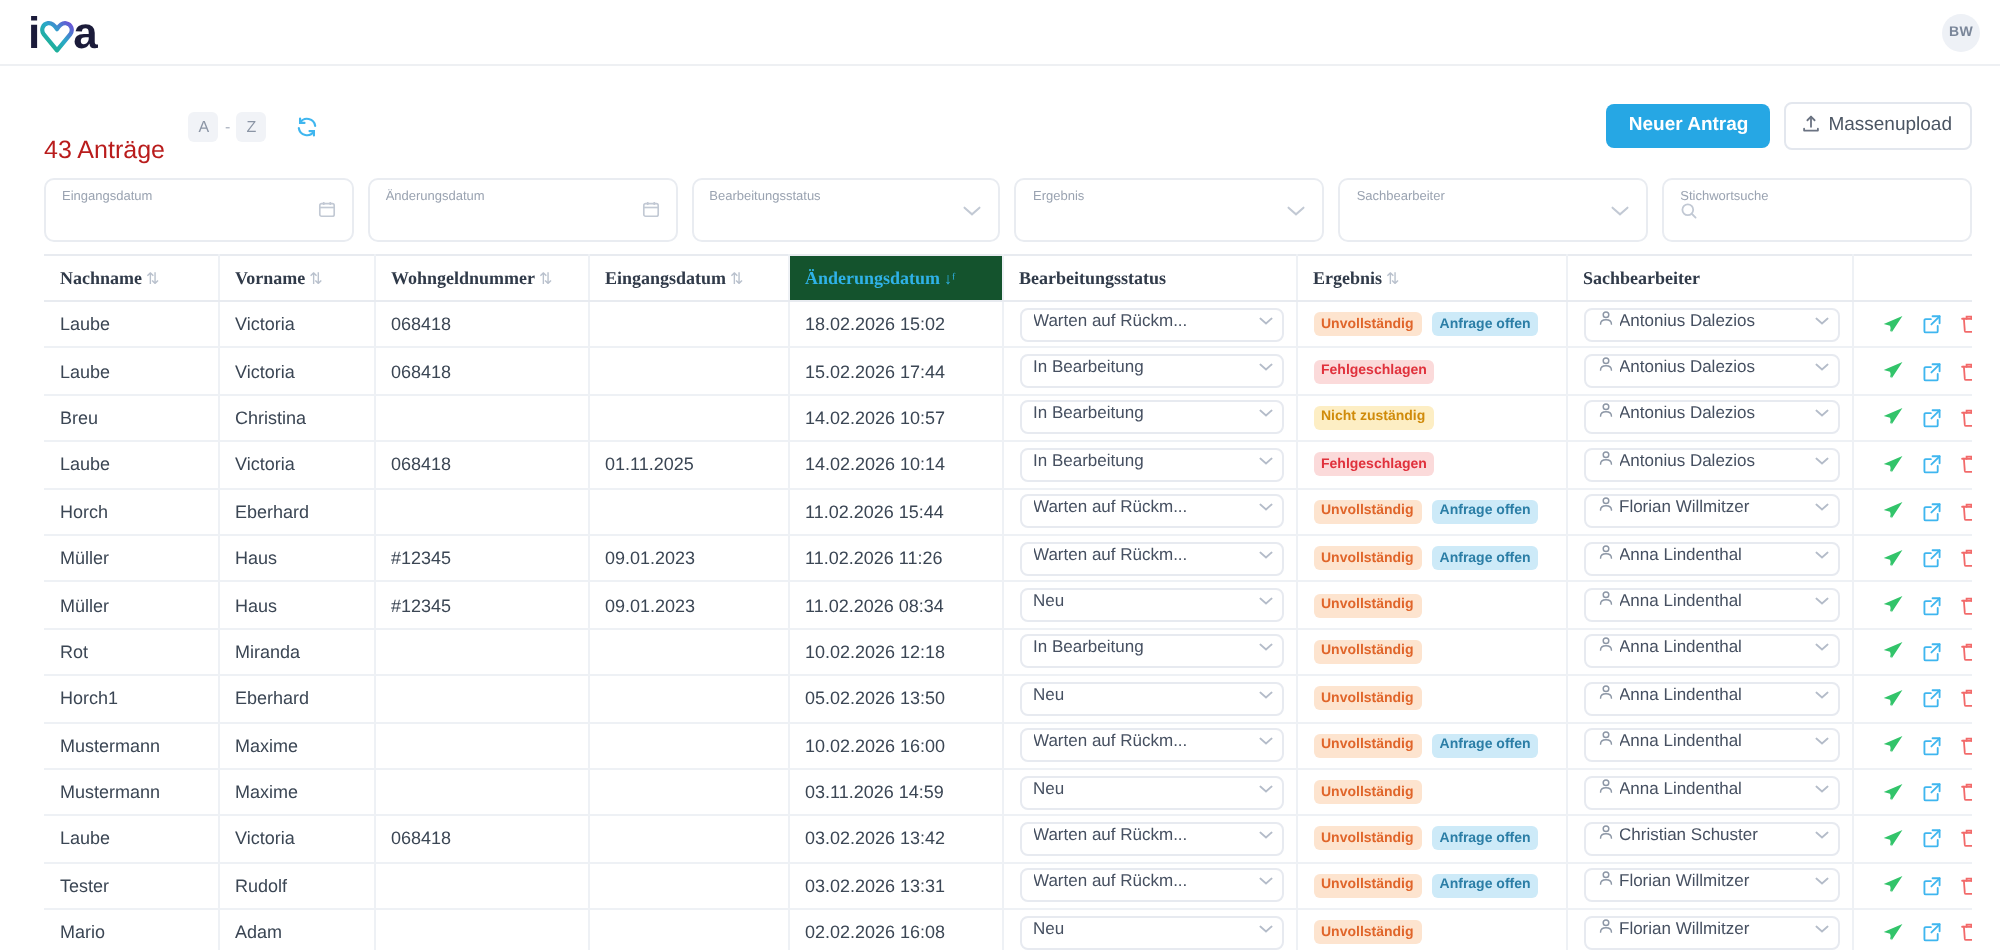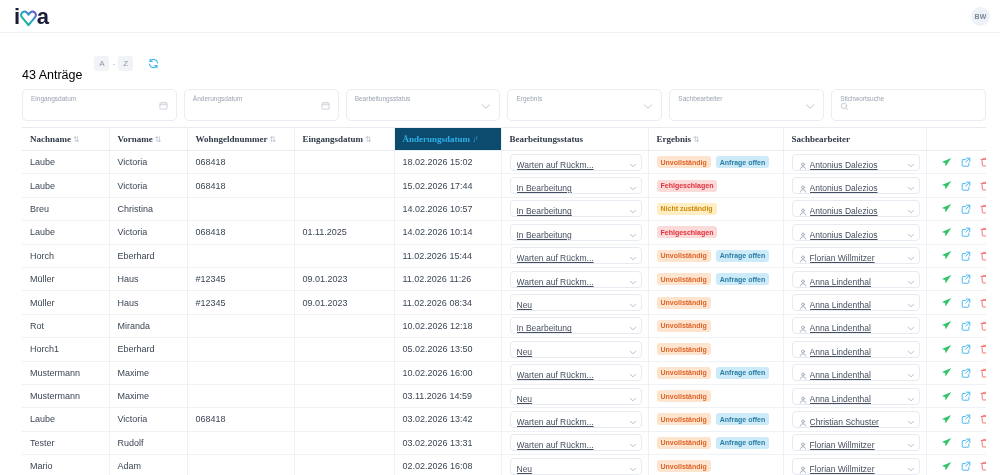--- a/index.html
+++ b/index.html
@@ -41,21 +41,21 @@
     display: flex; align-items: center; justify-content: center;
     letter-spacing: 0.2px;
   }
 
   
   .pagehead {
     display: flex; align-items: center;
     padding: 11px 14px 3px 22px;
     gap: 8px;
   }
-  .count { font-size: 12.5px; color: #000000; font-weight: 400; margin-top: 24px; }
+  .count { font-size: 12.5px; color: #b91c1c; font-weight: 400; margin-top: 24px; }
   .azgroup { display: flex; align-items: center; gap: 2px; margin-left: 4px; }
   .azbtn {
     min-width: 15px; height: 15px; border-radius: 3px;
     background: #f1f3f7; color: #8b95a5;
     font-size: 8px; display: flex; align-items: center; justify-content: center;
     padding: 0 3px;
   }
   .azdash { color: #aab2bf; font-size: 8px; padding: 0 1px; }
   .refresh { margin-left: 7px; color: #3fb6ef; display:flex; align-items:center; }
   .hbtns { display: flex; align-items: center; gap: 7px; }
@@ -100,21 +100,21 @@
   thead th {
     font-size: 9px; font-weight: 700; color: #303a49;
     text-align: left;
     padding: 6px 6px 6px 8px;
     border-bottom: 1px solid #e8ebf0;
     border-top: 1px solid #e8ebf0;
     white-space: nowrap;
     vertical-align: middle;
   }
   thead th .sortico { color: #b9c1cd; font-size: 8px; margin-left: 2px; font-weight: 400; }
-  thead th.active { color: #2fb2e8; background: #0c4a6e; }
+  thead th.active { color: #2fb2e8; background: #14532d; }
   thead th.active .sortico { color: #2fb2e8; }
   tbody td {
     font-size: 9px; color: #3b4654;
     padding: 0 6px 0 8px;
     height: 23.4px;
     border-bottom: 1px solid #eef1f5;
     border-right: 1px solid #eef1f5;
     white-space: nowrap; overflow: hidden;
     vertical-align: middle;
   }
@@ -123,26 +123,25 @@
   thead th.nb { border-right: none; }
 
   .c1 { width: 87px; } .c2 { width: 78px; } .c3 { width: 107px; }
   .c4 { width: 100px; margin-top: 20px; } .c5 { width: 107px; } .c6 { width: 147px; }
   .c7 { width: 135px; margin-left: 30px; } .c8 { width: 143px; } .c9 { width: 60px; }
 
   
   .sel {
     border: 1px solid #e7eaf0; border-radius: 4px;
     height: 17px; background: #fff;
-    display: flex; align-items: flex-end;
+    display: flex; align-items: flex-start;
     padding: 0 4px 0 6px;
     font-size: 8.5px; color: #465061;
     gap: 3px; cursor: pointer;
     overflow: hidden;
-    text-decoration: underline;
   }
   .sel .txt { flex: 1 1 auto; overflow: hidden; text-overflow: ellipsis; white-space: nowrap; }
   .sel .chev { color: #b4bcc9; flex: 0 0 auto; }
   .sel .uico { color: #8d97a6; flex: 0 0 auto; display:flex; }
 
   
   .badges { display: flex; align-items: center; gap: 5px; }
   .badge {
     font-size: 7px; font-weight: 700;
     border-radius: 3px; padding: 2.5px 4px;
@@ -193,20 +192,33 @@
   </span>
   <span class="refresh">
     <svg width="11" height="11" viewBox="0 0 14 14" fill="none" stroke="currentColor" stroke-width="1.4" stroke-linecap="round">
       <path d="M12.2 6.3A5.2 5.2 0 0 0 2.6 4.3"></path>
         <path d="M1.8 7.7A5.2 5.2 0 0 0 11.4 9.7"></path>
       <path d="M2.6 1.6v2.8h2.8"></path>
         <path d="M11.4 12.4V9.6H8.6"></path>
     </svg>
   </span>
   <div class="spacer"></div>
+  <div class="hbtns">
+    <button class="btn-primary">Neuer Antrag</button>
+    <button class="btn-ghost">
+      <span>
+        <svg width="9" height="10" viewBox="0 0 12 13" fill="none" stroke="#6b7382" stroke-width="1.2" stroke-linecap="round" stroke-linejoin="round">
+          <path d="M6 8.4V1.6"></path>
+            <path d="M3.6 4l2.4-2.4L8.4 4"></path>
+            <path d="M1.4 9.6v1.3h9.2V9.6"></path>
+        </svg>
+      </span>
+      <span>Massenupload</span>
+    </button>
+  </div>
 </div>
 
 <div class="filters">
   <div class="fld">
     <span class="lbl">Eingangsdatum</span>
     <span class="icn">
       <svg width="9" height="9" viewBox="0 0 12 12" fill="none" stroke="currentColor" stroke-width="1.1">
         <rect x="1.2" y="2.4" width="9.6" height="8.4" rx="1.2"></rect>
           <path d="M1.2 5h9.6"></path>
           <path d="M3.8 1.3v2M8.2 1.3v2"></path>

